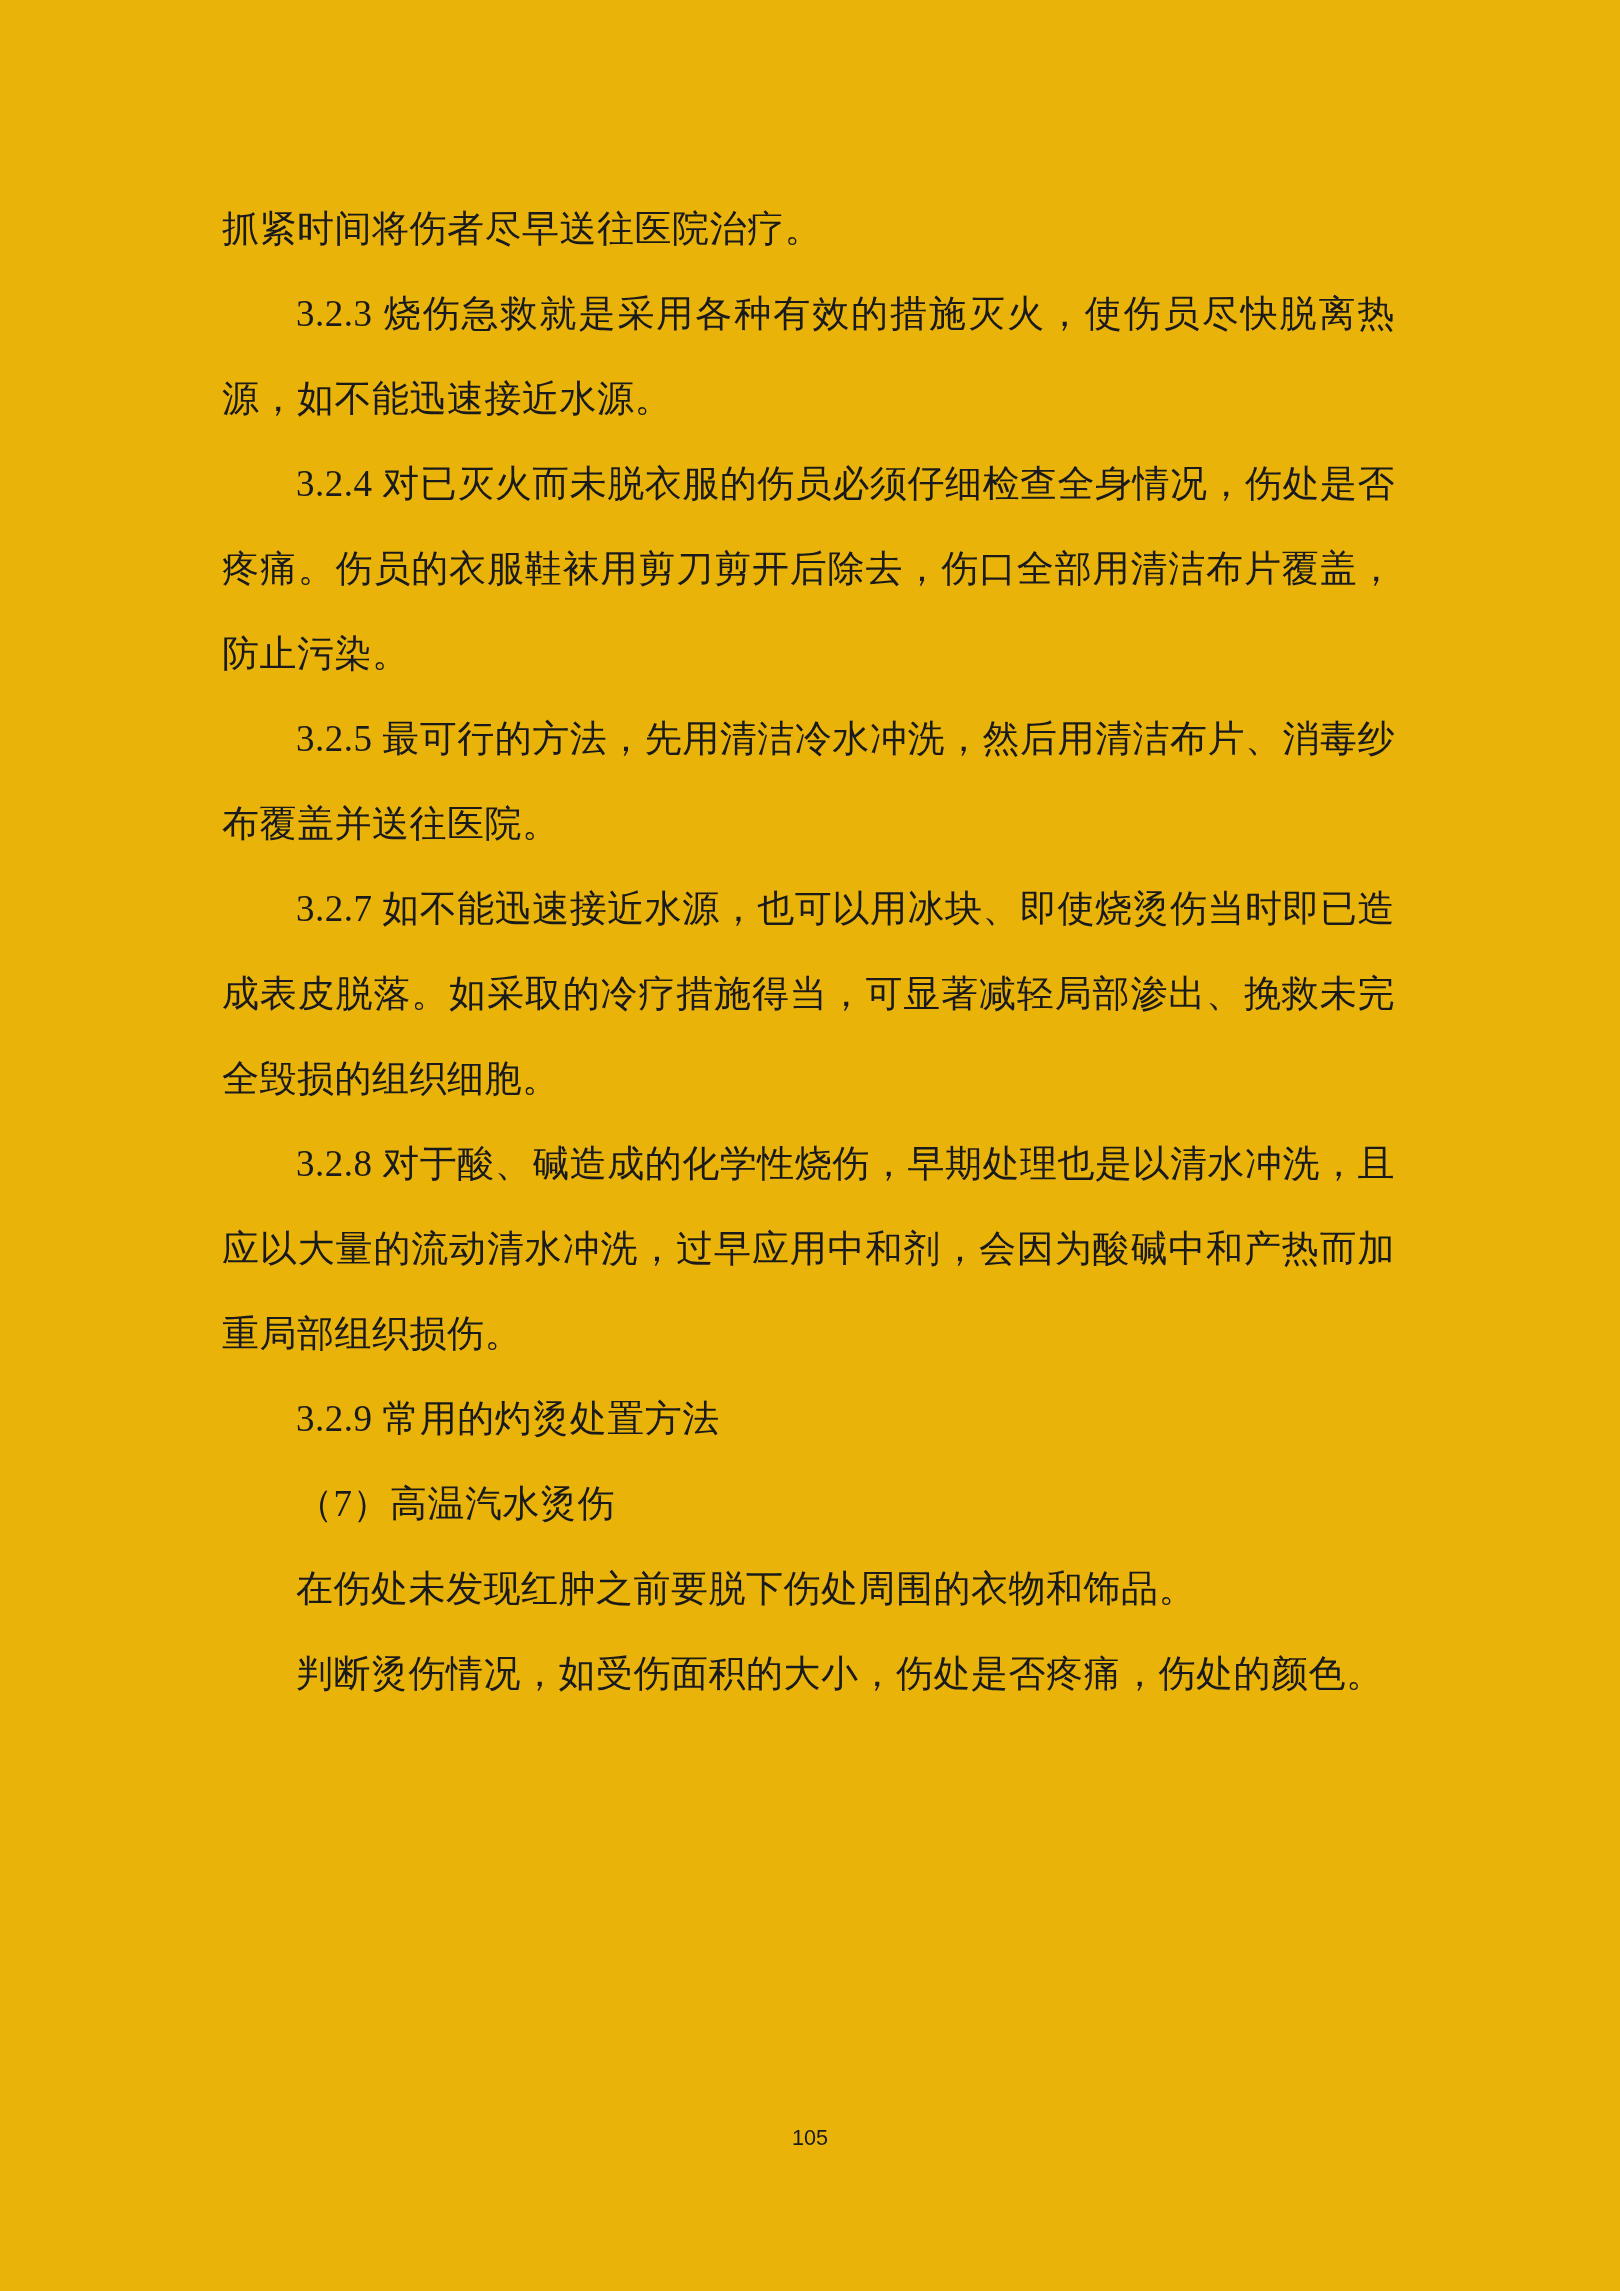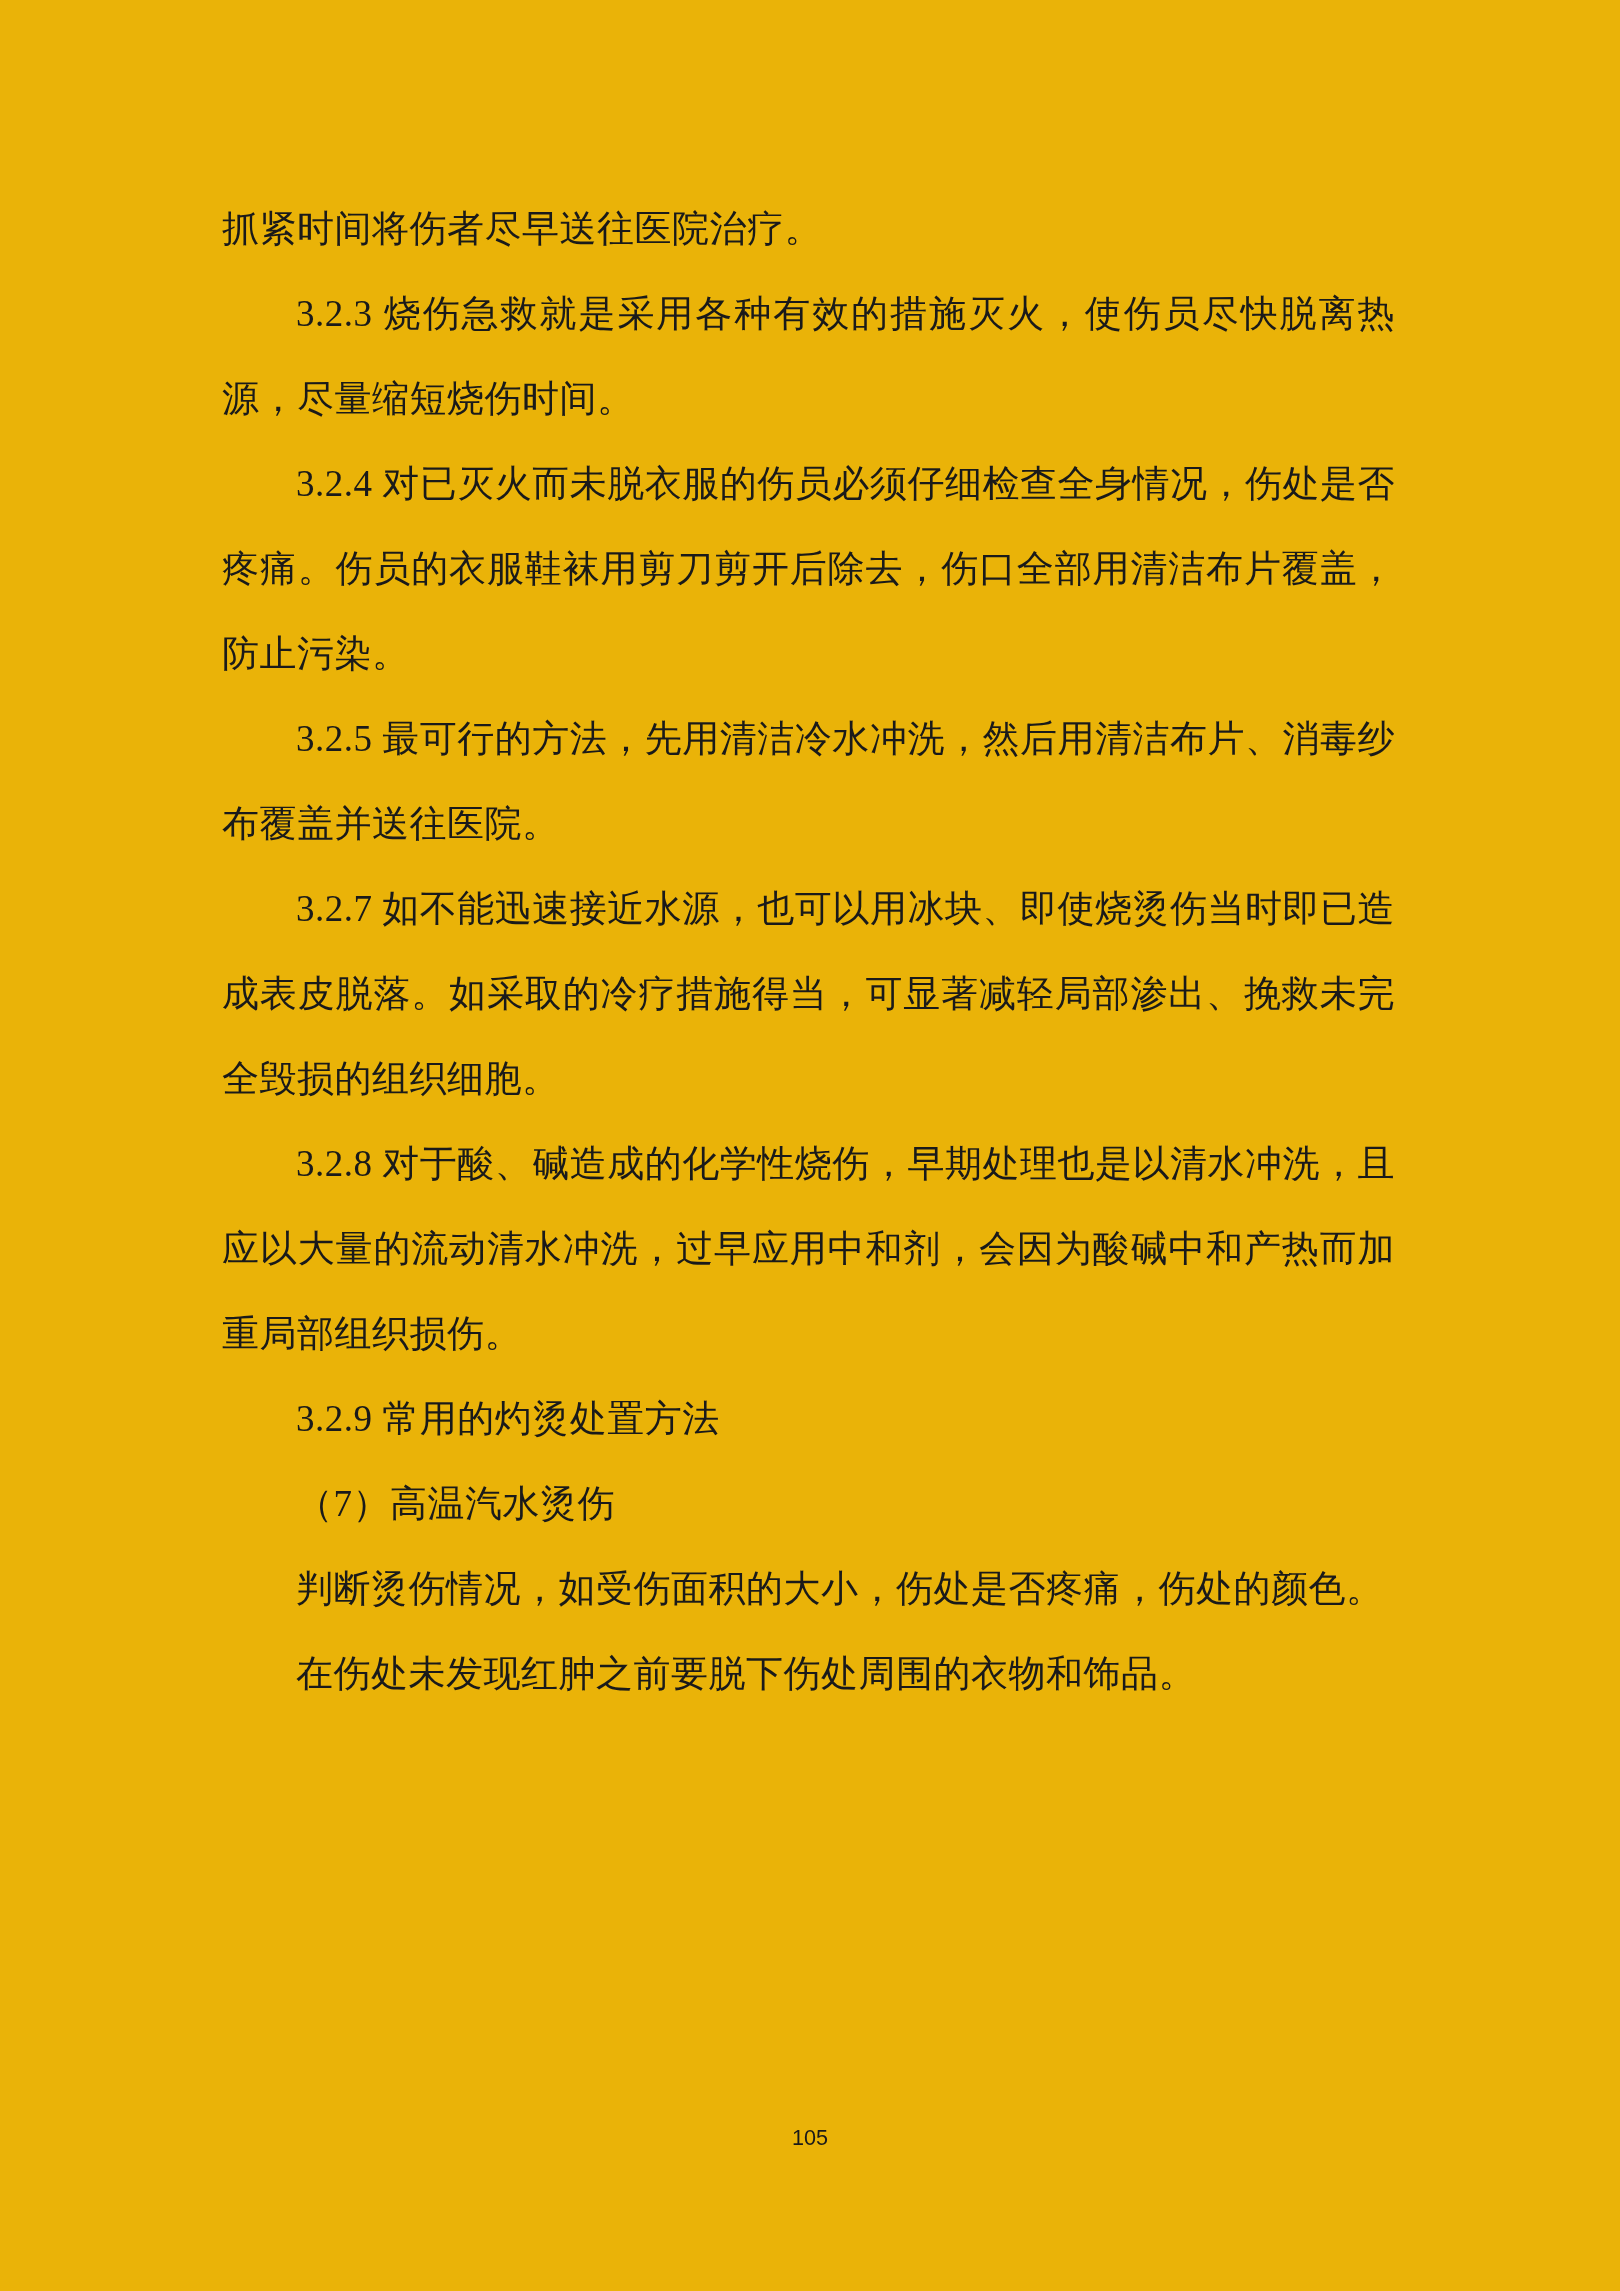--- a/index.html
+++ b/index.html
@@ -51,27 +51,27 @@
     color: #1a1a1a;
   }
 </style>
 </head>
 <body>
 
 <div class="page">
   <main class="page-body">
 
   <p class="para">抓紧时间将伤者尽早送往医院治疗。</p>
-      <p class="para indent">3.2.3 烧伤急救就是采用各种有效的措施灭火，使伤员尽快脱离热源，尽量缩短烧伤时间。</p>
+      <p class="para indent">3.2.3 烧伤急救就是采用各种有效的措施灭火，使伤员尽快脱离热源，如不能迅速接近水源。</p>
       <p class="para indent">3.2.4 对已灭火而未脱衣服的伤员必须仔细检查全身情况，伤处是否疼痛。伤员的衣服鞋袜用剪刀剪开后除去，伤口全部用清洁布片覆盖，防止污染。</p>
       <p class="para indent">3.2.5 最可行的方法，先用清洁冷水冲洗，然后用清洁布片、消毒纱布覆盖并送往医院。</p>
       <p class="para indent">3.2.7 如不能迅速接近水源，也可以用冰块、即使烧烫伤当时即已造成表皮脱落。如采取的冷疗措施得当，可显著减轻局部渗出、挽救未完全毁损的组织细胞。</p>
       <p class="para indent">3.2.8 对于酸、碱造成的化学性烧伤，早期处理也是以清水冲洗，且应以大量的流动清水冲洗，过早应用中和剂，会因为酸碱中和产热而加重局部组织损伤。</p>
       <p class="para indent">3.2.9 常用的灼烫处置方法</p>
       <p class="para indent">（7）高温汽水烫伤</p>
+      <p class="para indent">在伤处未发现红肿之前要脱下伤处周围的衣物和饰品。</p>
       <p class="para indent">判断烫伤情况，如受伤面积的大小，伤处是否疼痛，伤处的颜色。</p>
-      <p class="para indent">在伤处未发现红肿之前要脱下伤处周围的衣物和饰品。</p>
     </main>
   <footer class="page-footer">
     <span class="page-number">105</span>
   </footer>
 </div>
 
 
 </body></html>

